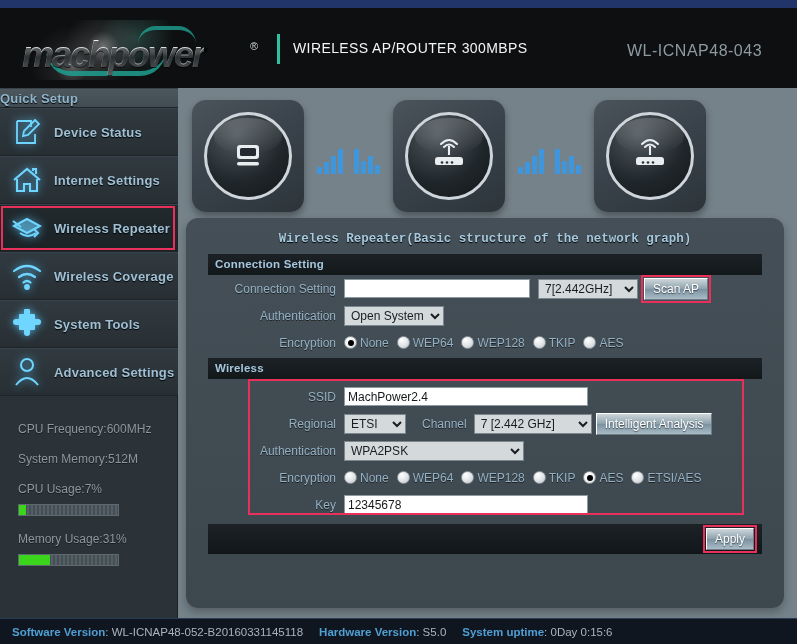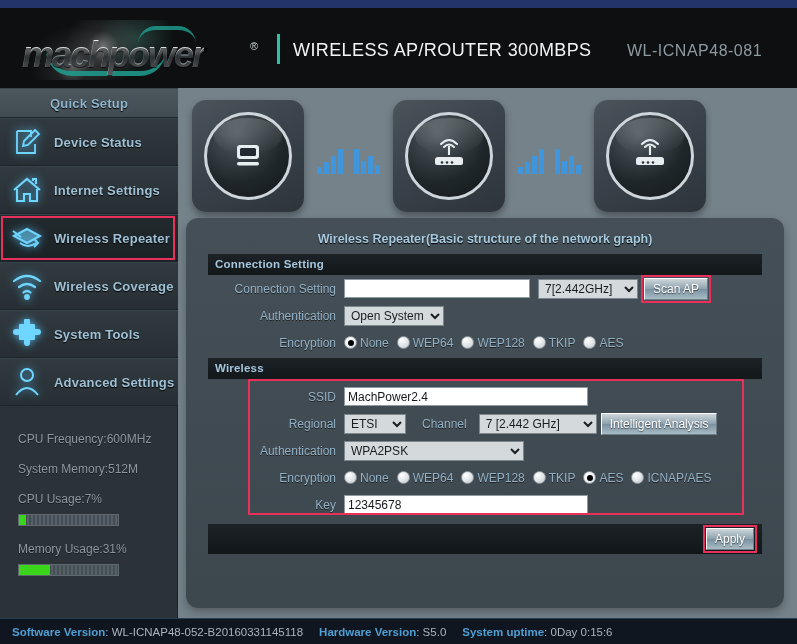--- a/index.html
+++ b/index.html
@@ -60,21 +60,21 @@
   .logo-reg {
     position: absolute; left: 232px; top: 20px;
     font-size: 11px; color: #cfd6da;
   }
   .hdr-divider {
     position: absolute; left: 277px; top: 26px; width: 3px; height: 30px;
     background: #2fbfa2;
   }
   .hdr-title {
     position: absolute; left: 293px; top: 32px;
-    font-size: 18px; color: #f2f5f6; letter-spacing: .4px;
+    font-size: 14px; color: #f2f5f6; letter-spacing: .4px;
     white-space: nowrap;
   }
   .hdr-model {
     position: absolute; left: 627px; top: 34px;
     font-size: 16px; color: #8e9aa1; letter-spacing: .5px;
     white-space: nowrap;
   }
 
   
   .sidebar {
@@ -85,21 +85,21 @@
   .nav-item {
     position: relative;
     height: 48px; width: 178px;
     display: flex; align-items: center;
     border-bottom: 1px solid #1e2529;
     border-top: 1px solid #38424a;
     background: linear-gradient(180deg,#313a40 0%, #272f34 100%);
     cursor: pointer;
   }
   .nav-item.quick {
-    height: 30px; justify-content: center;
+    height: 20px; justify-content: flex-start;
     background: linear-gradient(180deg,#4c575e 0%, #414b52 100%);
   }
   .nav-item.active { background: linear-gradient(180deg,#222a2e 0%, #1b2226 100%); }
   .nav-redbox {
     position: absolute; left: 1px; top: 1px; width: 174px; height: 44px;
     border: 2px solid #e8305a; pointer-events: none;
   }
   .nav-arrow {
     position: absolute; left: 178px; top: 14px;
     width: 0; height: 0;
@@ -177,37 +177,38 @@
     position: absolute; left: 8px; top: 130px; width: 598px; height: 390px;
     background: linear-gradient(180deg,#444f57 0%, #3d474e 100%);
     border-radius: 12px;
     box-shadow: 0 4px 9px rgba(0,0,0,.28);
     padding: 10px 22px 0 22px;
   }
   .panel-title {
     text-align: center; font-size: 12.5px; font-weight: 700;
     color: #a7c9de; margin: 4px 0 8px 0;
     text-shadow: 0 1px 1px #000;
+    font-family: Liberation Mono, monospace;
   }
   .sect-head {
     height: 21px; line-height: 21px;
     background: linear-gradient(180deg,#1c2226 0%, #12171a 100%);
     color: #a5c6dd; font-size: 11.5px; font-weight: 700;
     padding-left: 7px; letter-spacing: .2px;
   }
   .rows { position: relative; }
   .row {
     display: flex; align-items: center;
     height: 27px;
   }
   .lbl {
     width: 136px; text-align: right; padding-right: 8px;
     font-size: 12px; color: #93b1c6; text-shadow: 0 1px 0 #222;
   }
-  .lbl.inline { width: auto; padding: 0 12px 0 16px; }
+  .lbl.inline { width: auto; padding: 0 7px 0 16px; }
   input.txt {
     height: 19px; border: 1px solid #8d9aa2; background: #fff;
     font-size: 12px; font-family: "Liberation Sans", sans-serif;
     color: #15181a; padding: 0 3px;
   }
   select.sel {
     height: 20px; border: 1px solid #7b868d;
     background: #d4d9dc; color: #1a1e21;
     font-size: 12px; font-family: "Liberation Sans", sans-serif;
     padding: 0 2px;
@@ -269,21 +270,21 @@
   <div class="header">
     <div class="logo-wrap">
       <div class="logo-glow"></div>
       <div class="logo-teal"></div>
       <div class="logo-teal2"></div>
       <div class="logo-text">machpower</div>
       <div class="logo-reg">®</div>
     </div>
     <div class="hdr-divider"></div>
     <div class="hdr-title">WIRELESS AP/ROUTER 300MBPS</div>
-    <div class="hdr-model">WL-ICNAP48-081</div>
+    <div class="hdr-model">WL-ICNAP48-043</div>
   </div>
 
   <div class="sidebar">
 
     <div class="nav-item quick">
       <span class="nav-label">Quick Setup</span>
     </div>
 
     <div class="nav-item">
       <span class="nav-ico">
@@ -548,21 +549,21 @@
               <span class="radio">
                 <span class="rdot"></span>
                 <span class="rtxt">TKIP</span>
               </span>
               <span class="radio">
                 <span class="rdot on"></span>
                 <span class="rtxt">AES</span>
               </span>
               <span class="radio">
                 <span class="rdot"></span>
-                <span class="rtxt">ICNAP/AES</span>
+                <span class="rtxt">ETSI/AES</span>
               </span>
             </span>
         </div>
 
         <div class="row">
           <span class="lbl">Key</span>
           <input class="txt" style="width: 244px;" type="text" value="12345678">
         </div>
       </div>
 

